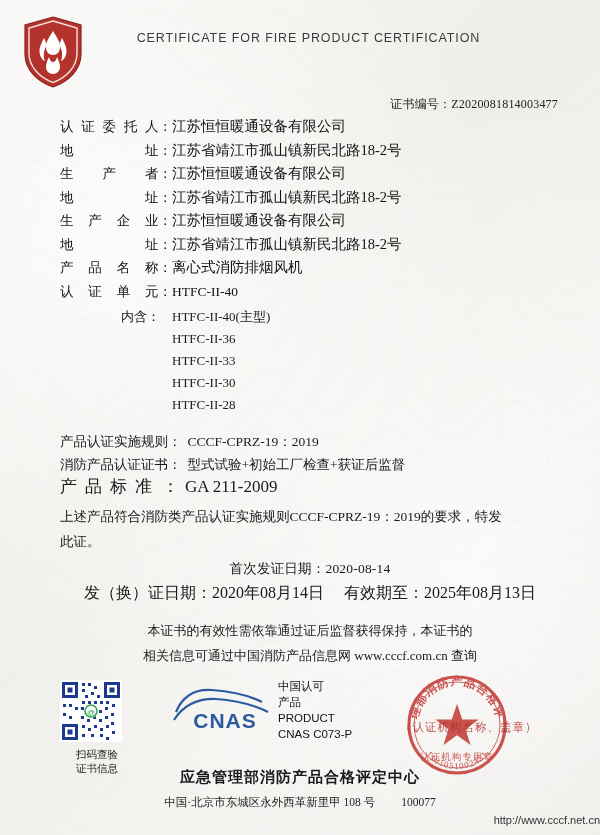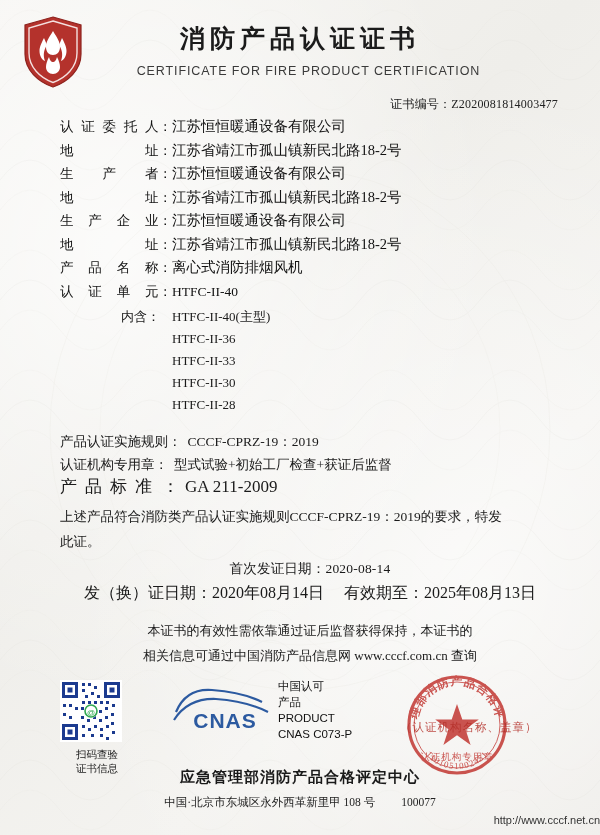--- a/index.html
+++ b/index.html
@@ -290,21 +290,20 @@
       <g fill="#ffffff">
         <path d="M31 15 C27 22 24 25 24 31 C24 36 27 39 31 39 C35 39 38 36 38 31 C38 25 35 22 31 15 Z"></path>
         <path d="M22 22 C19 28 17.5 31 17.5 35 C17.5 40 20 44 23 45 C21 40 21.5 34 25 29 Z"></path>
         <path d="M40 22 C43 28 44.5 31 44.5 35 C44.5 40 42 44 39 45 C41 40 40.5 34 37 29 Z"></path>
         <path d="M27 41 C25 45 24 48 24 51 C24 55 27 58 31 58 C35 58 38 55 38 51 C38 48 37 45 35 41 C34 45 32.5 46 31 46 C29.5 46 28 45 27 41 Z"></path>
       </g>
     </svg>
   </div>
 
   <div class="header">
-    <div class="title-cn">消防产品认证证书</div>
     <div class="title-en">CERTIFICATE FOR FIRE PRODUCT CERTIFICATION</div>
   </div>
 
   <div class="cert-no">证书编号：Z2020081814003477</div>
 
   <div class="body-area">
 
     <div class="row">
       <div class="label sp">
           <span>认</span>
@@ -399,21 +398,21 @@
       <div class="sub-label"></div>
       <div class="sub-val">HTFC-II-28</div>
     </div>
 
     <div class="rule-row" style="margin-top:15px">
       <div class="rule-label">产品认证实施规则：</div>
       <div class="rule-value">CCCF-CPRZ-19：2019</div>
     </div>
 
     <div class="rule-row">
-      <div class="rule-label">认证机构专用章：</div>
+      <div class="rule-label">消防产品认证证书：</div>
       <div class="rule-value">型式试验+初始工厂检查+获证后监督</div>
     </div>
 
     <div class="std-row">
       <div class="std-label">产品标准</div>
       <div class="rule-label">：</div>
       <div class="rule-value">GA 211-2009</div>
     </div>
 
     <div class="statement">

